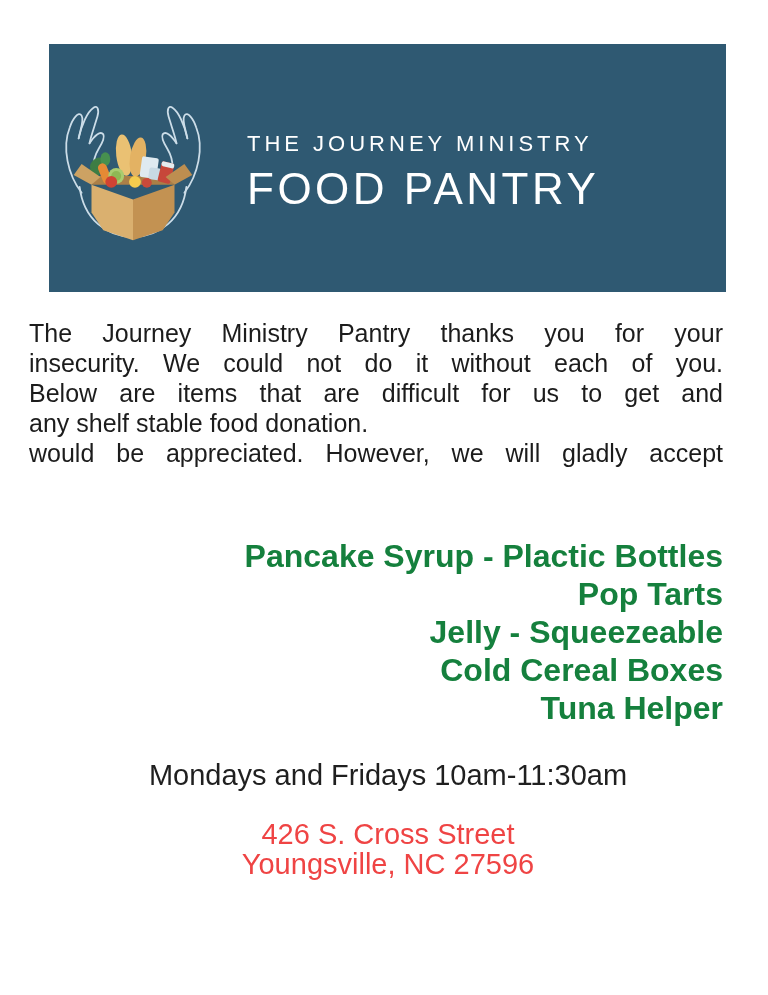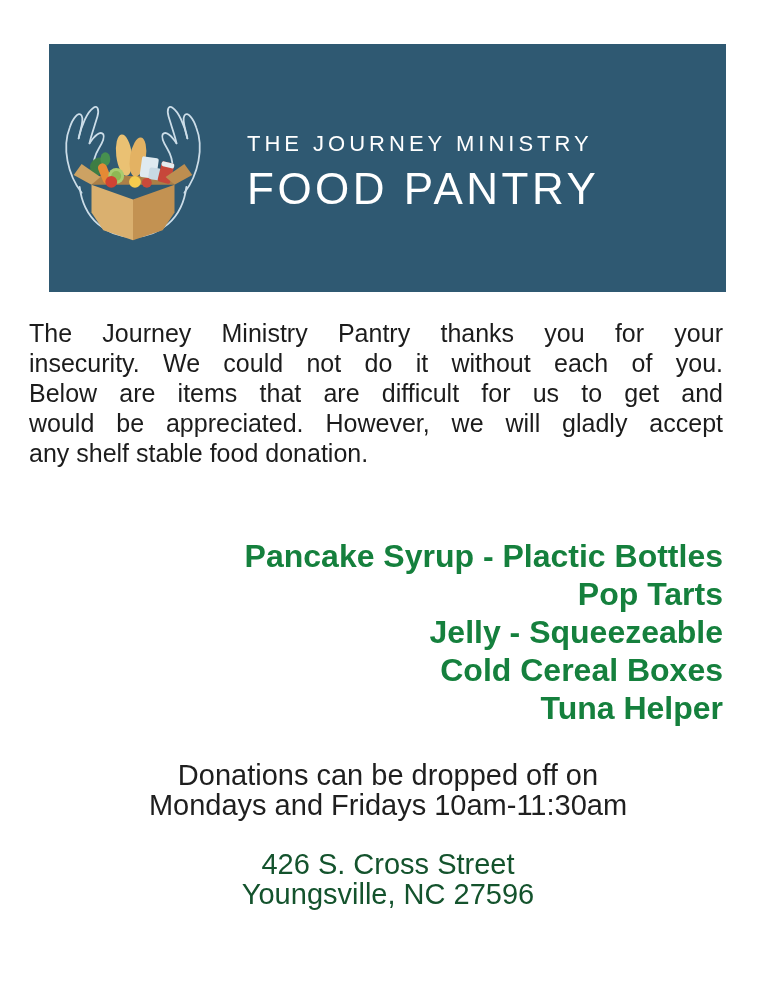--- a/index.html
+++ b/index.html
@@ -66,21 +66,21 @@
     text-align: center;
     font-size: 29px;
     line-height: 30px;
     color: #1f1f1f;
   }
   .address {
     margin: 29px 45px 0 53px;
     text-align: center;
     font-size: 29px;
     line-height: 30px;
-    color: #14532d;
+    color: #ef4444;
   }
 </style>
 </head>
 <body>
 
 <div class="page">
 
   <header class="banner">
     <div class="logo">
       <svg viewBox="0 0 170 170" xmlns="http://www.w3.org/2000/svg">
@@ -126,34 +126,33 @@
     <div class="banner-text">
       <div class="org-name">THE JOURNEY MINISTRY</div>
       <div class="pantry-title">FOOD PANTRY</div>
     </div>
   </header>
 
   <section class="intro">
     <div class="jline">The Journey Ministry Pantry thanks you for your</div>
     <div class="jline">insecurity. We could not do it without each of you.</div>
     <div class="jline">Below are items that are difficult for us to get and</div>
+    <div class="jline last">any shelf stable food donation.</div>
     <div class="jline">would be appreciated. However, we will gladly accept</div>
-    <div class="jline last">any shelf stable food donation.</div>
   </section>
 
   <section class="items">
     <div class="item">Pancake Syrup - Plactic Bottles</div>
     <div class="item">Pop Tarts</div>
     <div class="item">Jelly - Squeezeable</div>
     <div class="item">Cold Cereal Boxes</div>
     <div class="item">Tuna Helper</div>
   </section>
 
   <section class="dropoff">
-    <div>Donations can be dropped off on</div>
     <div>Mondays and Fridays 10am-11:30am</div>
   </section>
 
   <section class="address">
     <div>426 S. Cross Street</div>
     <div>Youngsville, NC 27596</div>
   </section>
 
 </div>
 

